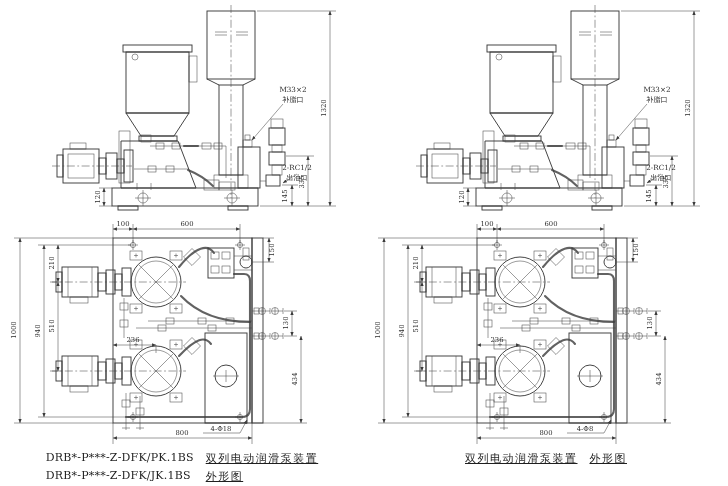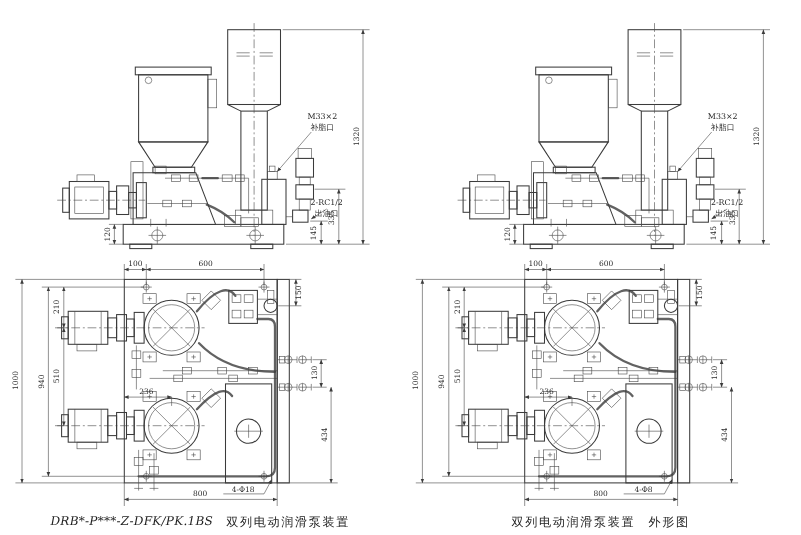--- a/index.html
+++ b/index.html
@@ -1,38 +1,38 @@
 <!DOCTYPE html>
 <html><head>
 <meta charset="utf-8">
 <style>
   html,body { margin:0; padding:0; background:#ffffff; }
   #stage {
     position:relative; width:728px; height:486px;
     background:#ffffff; overflow:hidden;
     font-family:"DejaVu Serif", serif;
   }
-  .panel { position:absolute; top:16px; width:364px; height:416px; }
+  .panel { position:absolute; top:0; width:364px; height:416px; }
   .panel.p0 { left:0; }
   .panel.p1 { left:364px; }
   svg.drawing { position:absolute; left:0; top:0; }
   
   .s  { stroke:#3b3b3b; stroke-width:.95; fill:none; stroke-linejoin:miter; }
   .t  { stroke:#4a4a4a; stroke-width:.55; fill:none; }
   .h  { stroke:#3b3b3b; stroke-width:2.1; fill:none; opacity:.8; stroke-linecap:round; }
   .cl { stroke:#4a4a4a; stroke-width:.55; fill:none; stroke-dasharray:8 2.5 1.8 2.5; }
   text.d  { font:6.8px "DejaVu Serif", serif; fill:#2b2b2b; stroke:none; }
   text.lb { font:7.2px "DejaVu Serif", serif; fill:#2b2b2b; stroke:none; }
   .caption { position:absolute; left:0; right:0; top:451px; display:flex; justify-content:center; }
   .cap-grid {
     display:grid; grid-template-columns:auto auto; column-gap:12px; row-gap:3px;
     font:11px "DejaVu Serif", serif; color:#1f1f1f; white-space:nowrap;
   }
-  .model { letter-spacing:.2px;font-style:italic; }
-  .desc  { text-align:center; letter-spacing:1.5px; }
+  .model { letter-spacing:.2px; }
+  .desc  { letter-spacing:1.5px;text-decoration:underline; }
 </style>
 </head>
 <body>
 
 <svg width="0" height="0" style="position:absolute" aria-hidden="true">
   <defs>
     <marker id="ah" viewBox="0 0 10 10" refX="9.5" refY="5" markerWidth="7.5" markerHeight="7.5" orient="auto-start-reverse">
       <path d="M0,1 L10,5 L0,9 Z" fill="#3b3b3b"></path>
     </marker>
 
@@ -235,20 +235,21 @@
         <text class="d" x="297" y="379" text-anchor="middle" transform="rotate(-90 297 379)">434</text>
         <text class="d" x="133" y="342" text-anchor="middle">236</text>
         <text class="d" x="182" y="435" text-anchor="middle">800</text>
         <text class="d" x="221" y="431" text-anchor="middle">4-Φ18</text>
       </g>
     </svg>
     <div class="caption">
       <div class="cap-grid">
         <span class="model">DRB*-P***-Z-DFK/PK.1BS</span>
         <span class="desc">双列电动润滑泵装置</span>
+        <span class="model">DRB*-P***-Z-DFK/JK.1BS</span>
         <span class="desc">外形图</span>
       </div>
     </div>
   </div>
 
   <div class="panel p1">
     <svg class="drawing" width="364" height="452" viewBox="0 0 364 452">
       <use href="#g-elev"></use>
       <use href="#g-plan"></use>
       <g>

